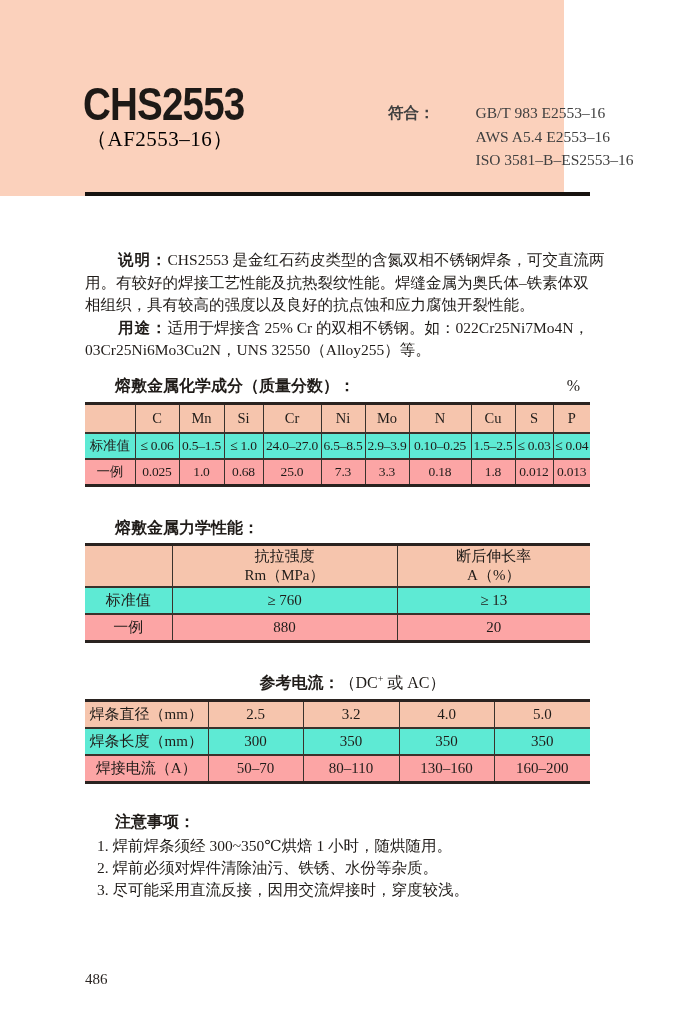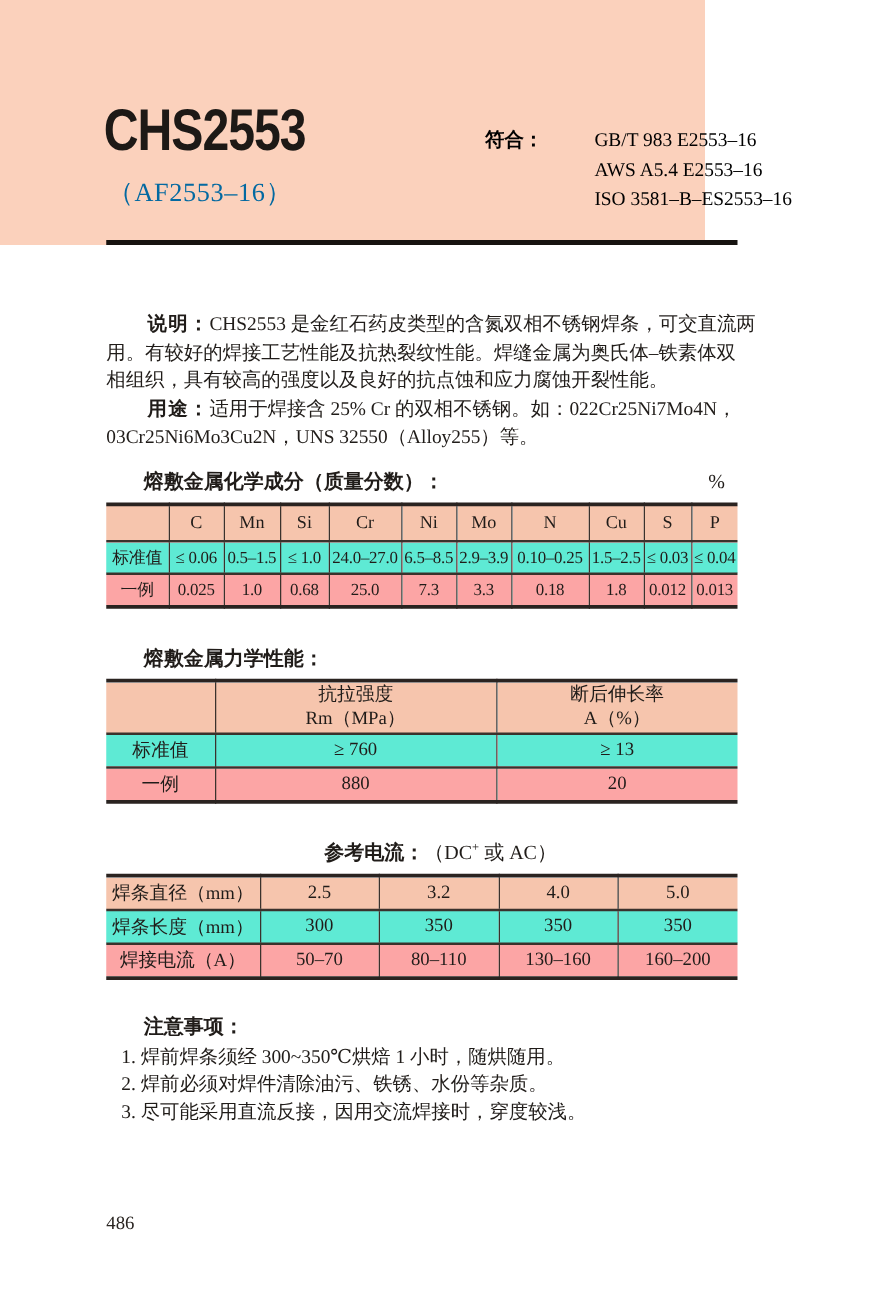--- a/index.html
+++ b/index.html
@@ -14,26 +14,26 @@
     box-sizing:border-box;
   }
   .product-code{
     position:absolute;left:83px;top:80px;margin:0;
     font-family:"Liberation Sans","DejaVu Sans",sans-serif;
     font-weight:800;font-size:47px;line-height:1;color:#1d1916;
     letter-spacing:-1px;transform:scaleX(.82);transform-origin:left center;
     white-space:nowrap;
   }
   .product-alias{
-    position:absolute;left:86px;top:140px;font-size:21px;color:#0369a1;
+    position:absolute;left:86px;top:125px;font-size:21px;color:#000000;
     white-space:nowrap;letter-spacing:.5px;
   }
   .standards-block{
     position:absolute;left:388px;top:101px;font-size:15.5px;line-height:23.5px;
-    display:flex;color:#000000;
+    display:flex;color:#404040;
   }
   .standards-label{font-weight:bold;margin-right:9px;white-space:nowrap;}
   .standards-list div{white-space:nowrap;margin-left:32px;}
   .header-rule{
     position:absolute;left:85px;bottom:0;width:505px;height:4px;background:#171310;
   }
   
   .content{padding:0 110px 0 85px;width:505px;box-sizing:content-box;}
   .para-block{margin-top:53px;}
   .para-line{font-size:15.5px;line-height:22.5px;white-space:nowrap;}

